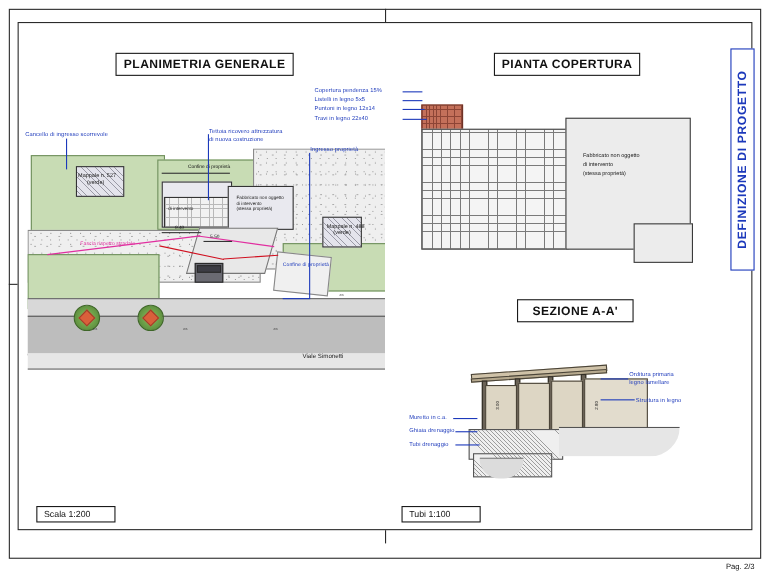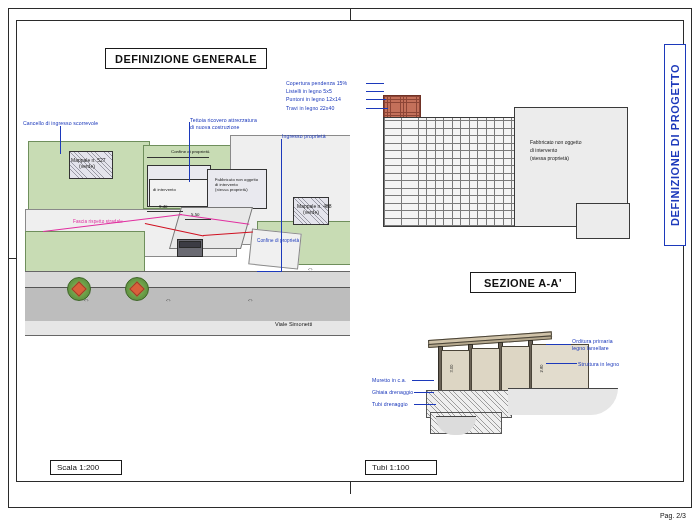--- a/index.html
+++ b/index.html
@@ -309,23 +309,26 @@
 <div id="sheet">
 
   <div class="frame-outer"></div>
   <div class="frame-inner"></div>
 
   <div class="tick" style="left:350px;top:8px;width:1px;height:12px;"></div>
   <div class="tick" style="left:350px;top:482px;width:1px;height:12px;"></div>
   <div class="tick" style="left:8px;top:258px;width:8px;height:1px;"></div>
 
   <div class="title-box" style="left:105px;top:48px;width:162px;height:21px;">
-    <span>DEFINIZIONE GENERALE</span>
-  </div>
-
+    <span>PLANIMETRIA GENERALE</span>
+  </div>
+
+  <div class="title-box" style="left:449px;top:48px;width:133px;height:21px;">
+    <span>PIANTA COPERTURA</span>
+  </div>
 
   <div class="title-box" style="left:470px;top:272px;width:106px;height:21px;">
     <span>SEZIONE A-A'</span>
   </div>
 
   <div id="vertical-title">
     <span>DEFINIZIONE DI PROGETTO</span>
   </div>
 
   <div id="planimetria">
@@ -396,21 +399,21 @@
   <div class="lead-v" style="left:60px;top:126px;height:28px;"></div>
 
   <div class="anno" style="left:190px;top:117px;">Tettoia ricovero attrezzatura</div>
   <div class="anno" style="left:190px;top:124px;">di nuova costruzione</div>
   <div class="lead-v" style="left:189px;top:122px;height:60px;"></div>
 
   <div class="anno" style="left:282px;top:133px;">Ingresso proprietà</div>
   <div class="lead-v" style="left:281px;top:139px;height:132px;"></div>
   <div class="lead" style="left:257px;top:271px;width:25px;"></div>
 
-  <div class="scale-box" style="left:50px;top:460px;width:72px;height:15px;">
+  <div class="scale-box" style="left:33px;top:460px;width:72px;height:15px;">
     <span>Scala 1:200</span>
   </div>
 
   <div id="copertura">
     <div class="roof-brick" style="left:0px;top:0px;width:36px;height:23px;"></div>
     <div class="roof-grid" style="left:0px;top:22px;width:132px;height:108px;"></div>
     <div class="ex-bld" style="left:131px;top:12px;width:112px;height:118px;"></div>
     <div class="ex-bld" style="left:193px;top:108px;width:52px;height:34px;"></div>
 
     <div class="blk" style="left:147px;top:44px;font-size:5px;">Fabbricato non oggetto</div>

